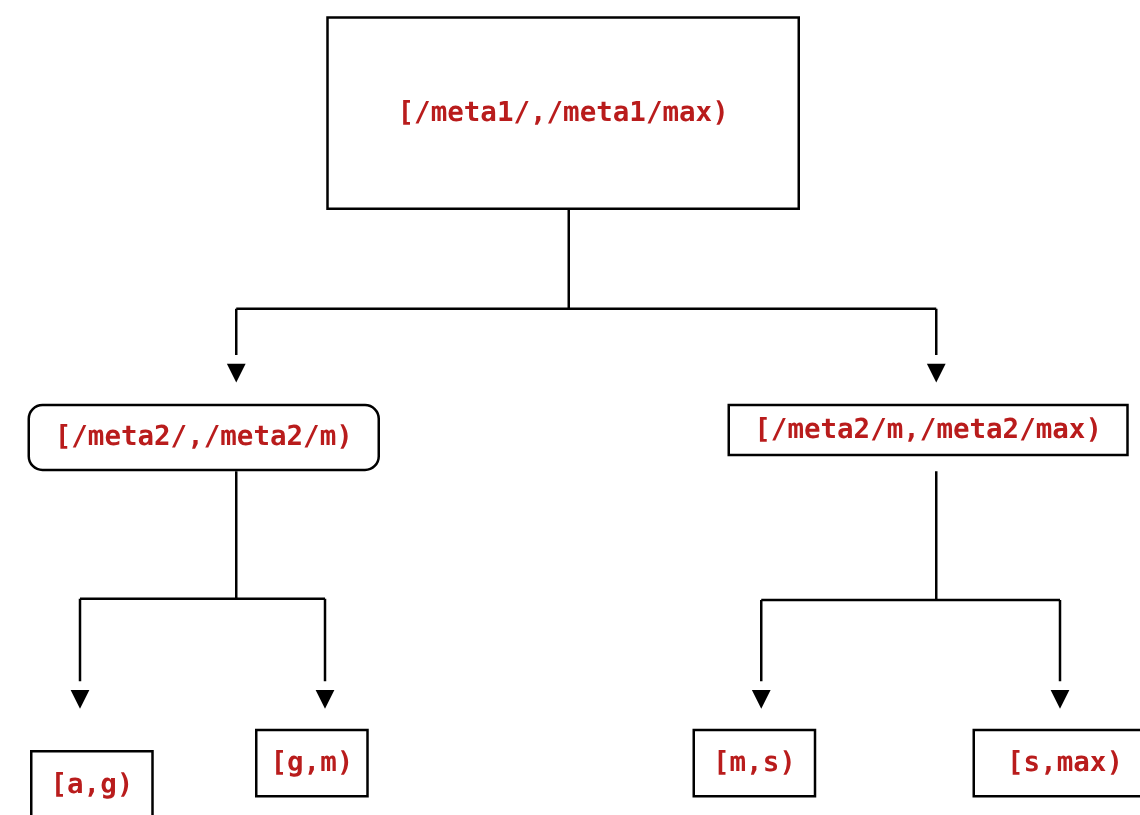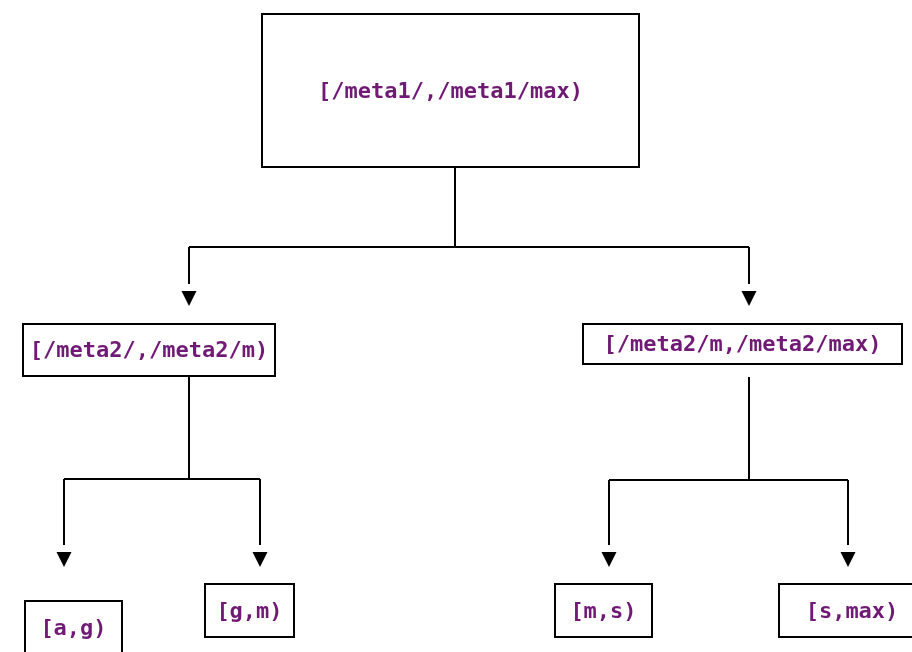--- a/index.html
+++ b/index.html
@@ -25,26 +25,26 @@
   .node {
     position: absolute;
     box-sizing: border-box;
     border: 2px solid #000000;
     background: #ffffff;
     display: flex;
     align-items: center;
     justify-content: center;
     font-size: 22px;
     font-weight: 700;
-    color: #701a75;
+    color: #b91c1c;
     white-space: nowrap;
     line-height: 1;
   }
   .node-root      { left: 261px; top: 13px;  width: 379px; height: 155px; }
-  .node-left      { left: 22px;  top: 323px; width: 254px; height: 54px;  }
+  .node-left      { left: 22px;  top: 323px; width: 282px; height: 54px; border-radius: 12px;  }
   .node-right     { left: 582px; top: 323px; width: 321px; height: 42px;  }
   .node-leaf-ag   { left: 24px;   top: 583px; width: 99px;  height: 55px; margin-top: 17px;  }
   .node-leaf-gm   { left: 204px; top: 583px; width: 91px;  height: 55px;  }
   .node-leaf-ms   { left: 554px; top: 583px; width: 99px;  height: 55px;  }
   .node-leaf-smax { left: 778px; top: 583px; width: 148px; height: 55px;  }
 </style>
 </head>
 <body>
 
 <div class="canvas">

